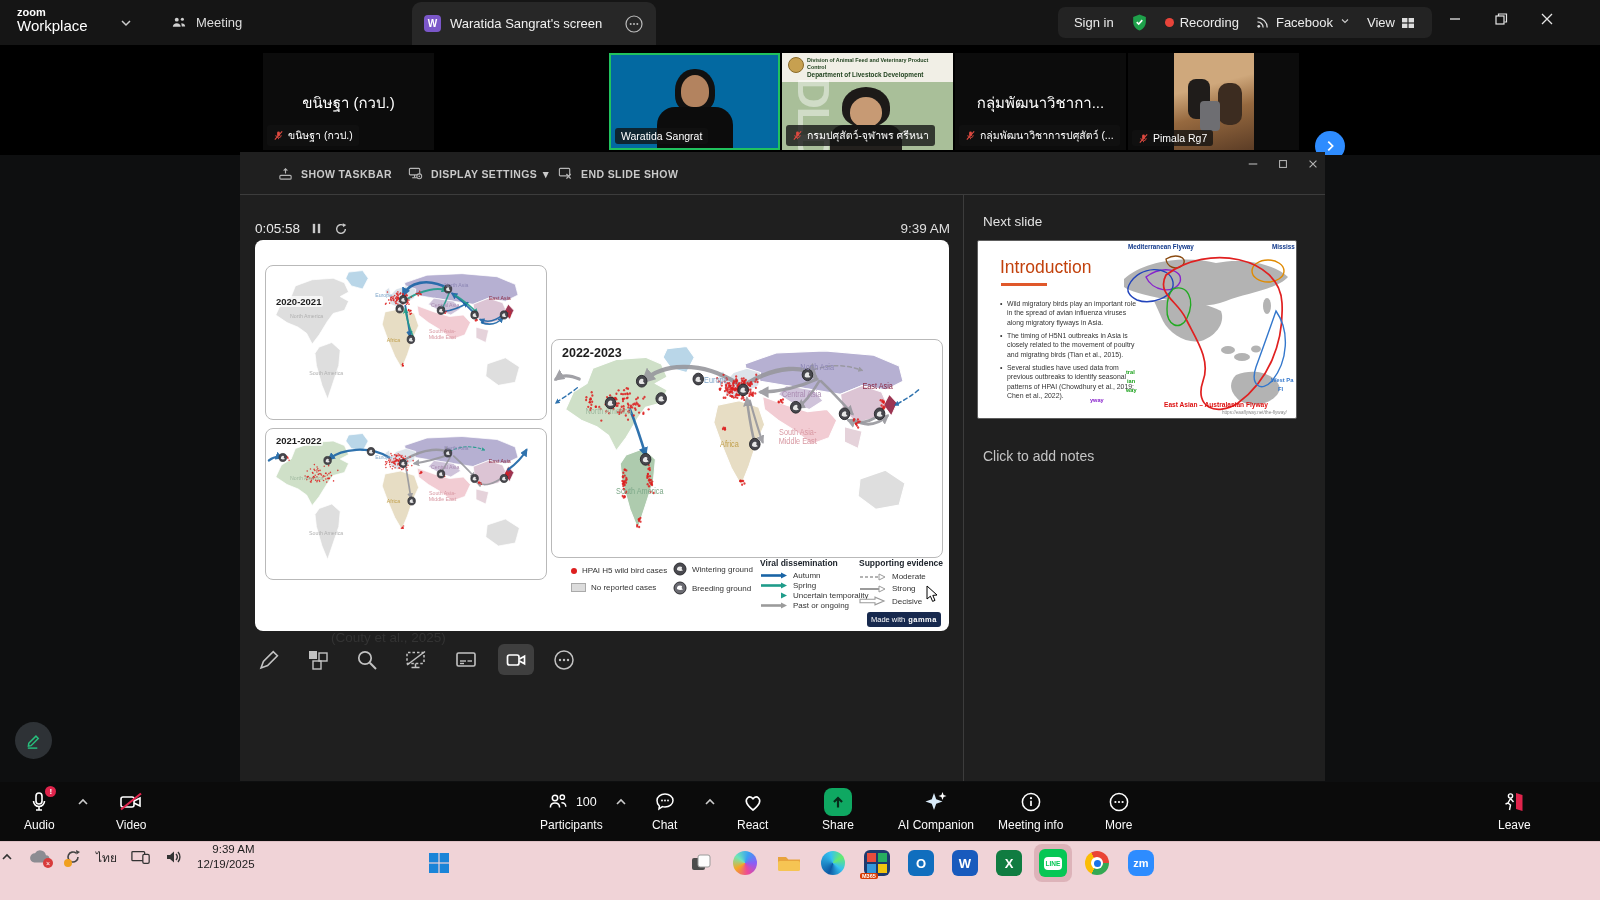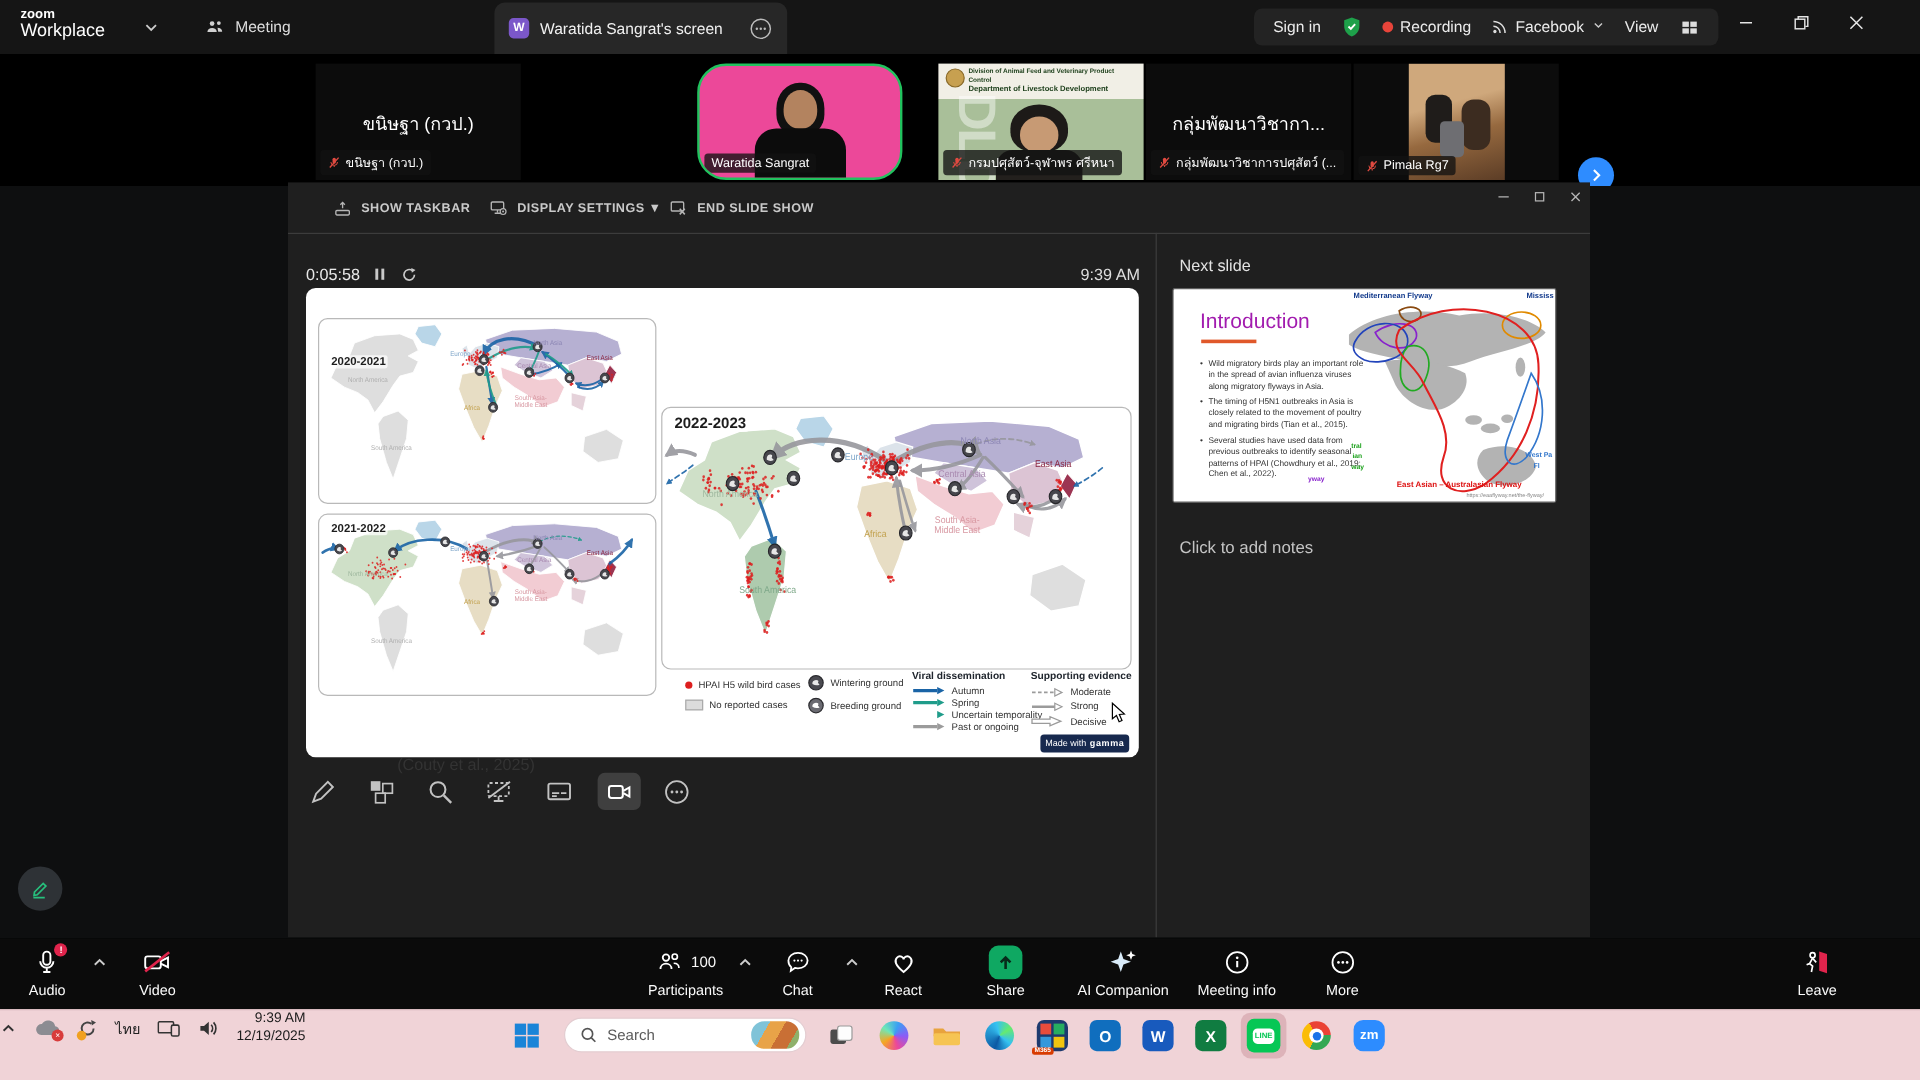--- a/index.html
+++ b/index.html
@@ -101,21 +101,21 @@
       <span style="display:flex;align-items:flex-start;gap:6px;">
         <svg width="15" height="15" viewBox="0 0 24 24">
           <circle cx="6" cy="18" r="2.2" fill="#ddd"></circle>
           <path d="M4,11 a9,9 0 0 1 9,9 M4,4.5 a15.5,15.5 0 0 1 15.5,15.5" fill="none" stroke="#ddd" stroke-width="2"></path>
           </svg>
         <span>Facebook</span>
         <svg width="12" height="12" viewBox="0 0 16 16">
           <polyline points="4,6 8,10 12,6" fill="none" stroke="#ccc" stroke-width="1.5"></polyline>
           </svg>
       </span>
-      <span style="display:flex;align-items:center;gap:18px;">
+      <span style="display:flex;align-items:center;gap:5px;">
         <span>View</span>
         <svg width="16" height="16" viewBox="0 0 16 16">
           <rect x="2" y="3" width="5.4" height="4.4" fill="#ddd"></rect>
             <rect x="8.6" y="3" width="5.4" height="4.4" fill="#ddd"></rect>
           <rect x="2" y="8.6" width="5.4" height="4.4" fill="#ddd"></rect>
             <rect x="8.6" y="8.6" width="5.4" height="4.4" fill="#ddd"></rect>
           </svg>
       </span>
     </div>
     <div class="abs winbtn" style="left:1445px;top:9px;">
@@ -144,21 +144,21 @@
         <svg width="11" height="11" viewBox="0 0 24 24">
           <path d="M12,3a3,3 0 0 1 3,3v5a3,3 0 0 1-6,0V6a3,3 0 0 1 3-3z" fill="#e04a40"></path>
           <path d="M6,11a6,6 0 0 0 12,0 M12,17v3" fill="none" stroke="#e04a40" stroke-width="1.8"></path>
           <line x1="4" y1="21" x2="20" y2="3" stroke="#e04a40" stroke-width="2.4"></line>
           </svg>
         <span>ขนิษฐา (กวป.)</span>
         </div>
     </div>
 
 
-    <div class="vtile active" style="left:581px;background:#ec4899;border-radius:24px;">
+    <div class="vtile active" style="left:609px;background:#0369a1;">
       <div class="abs" style="left:64px;top:14px;width:40px;height:44px;border-radius:48% 48% 40% 40%;background:#111;"></div>
       <div class="abs" style="left:70px;top:20px;width:28px;height:32px;border-radius:50% 50% 44% 44%;background:#b3835f;"></div>
       <div class="abs" style="left:46px;top:52px;width:76px;height:46px;border-radius:18px 18px 0 0;background:#0c0c0c;"></div>
       <div class="vlabel">
         <span>Waratida Sangrat</span>
         </div>
     </div>
 
     <div class="vtile" style="left:782px;background:linear-gradient(180deg,#f1efe6 0 30%,#a9bf99 30%);">
       <div class="abs" style="left:6px;top:4px;width:14px;height:14px;border-radius:50%;background:#c7a050;border:1px solid #8a6a28;"></div>
@@ -1338,21 +1338,21 @@
         <svg class="abs" style="left:312px;top:7px;" width="24" height="24" viewBox="0 0 24 24">
           <circle cx="12" cy="12" r="9" fill="none" stroke="#c2c2c2" stroke-width="1.5"></circle>
           <circle cx="8" cy="12" r="1.2" fill="#c2c2c2"></circle>
             <circle cx="12" cy="12" r="1.2" fill="#c2c2c2"></circle>
             <circle cx="16" cy="12" r="1.2" fill="#c2c2c2"></circle>
           </svg>
       </div>
 
       <div class="abs" id="nextpanel-title" style="left:743px;top:62px;">Next slide</div>
       <div class="abs" id="thumb">
-        <div class="abs" style="left:22px;top:16px;font-size:17.5px;color:#a21caf;text-align:right;">Introduction</div>
+        <div class="abs" style="left:22px;top:16px;font-size:17.5px;color:#c2410c;text-align:right;">Introduction</div>
         <div class="abs" style="left:23px;top:42px;width:46px;height:2.5px;background:#e0582a;"></div>
         <div class="abs" style="left:22px;top:58px;">
           <div class="bullet">Wild migratory birds play an important role in the spread of avian influenza viruses along migratory flyways in Asia.</div>
           <div class="bullet">The timing of H5N1 outbreaks in Asia is closely related to the movement of poultry and migrating birds (Tian et al., 2015).</div>
           <div class="bullet">Several studies have used data from previous outbreaks to identify seasonal patterns of HPAI (Chowdhury et al., 2019; Chen et al., 2022).</div>
         </div>
         <svg class="abs" style="left:146px;top:8px;" width="172" height="162" viewBox="0 0 172 162">
           <path d="M0,30 C20,12 60,6 92,14 C122,8 152,16 164,28 C154,40 122,44 102,52 C82,60 60,56 40,50 C20,46 5,42 0,38 Z" fill="#b3b3b3"></path>
           <path d="M30,52 C55,48 82,54 97,62 C102,75 90,88 77,92 C62,95 46,85 39,72 Z" fill="#b3b3b3"></path>
           <ellipse cx="104" cy="101" rx="7" ry="4" fill="#b3b3b3"></ellipse>
@@ -1513,28 +1513,20 @@
 
   <div class="abs" id="taskbar">
     <div class="tico" style="left:424px;">
       <svg width="22" height="22" viewBox="0 0 22 22">
         <rect x="1" y="1" width="9.4" height="9.4" fill="#1a84d8"></rect>
           <rect x="11.6" y="1" width="9.4" height="9.4" fill="#1a84d8"></rect>
         <rect x="1" y="11.6" width="9.4" height="9.4" fill="#1a84d8"></rect>
           <rect x="11.6" y="11.6" width="9.4" height="9.4" fill="#1a84d8"></rect>
         </svg>
       </div>
-    <div class="abs" id="search-pill">
-      <svg width="15" height="15" viewBox="0 0 16 16">
-        <circle cx="7" cy="7" r="4.6" fill="none" stroke="#555" stroke-width="1.5"></circle>
-          <line x1="10.5" y1="10.5" x2="14" y2="14" stroke="#555" stroke-width="1.5"></line>
-        </svg>
-      <span style="color:#5a5a5a;font-size:12.5px;flex:1;">Search</span>
-      <div style="width:40px;height:23px;border-radius:11px;background:linear-gradient(120deg,#7fc3d8 0 30%,#e8a348 30% 55%,#c96f35 55% 80%,#8fb06a 80%);"></div>
-    </div>
     <div class="tico" style="left:686px;">
       <svg width="24" height="24" viewBox="0 0 24 24">
         <rect x="3" y="7" width="13" height="12" rx="2" fill="#4c4c4c"></rect>
           <rect x="9" y="4" width="12" height="12" rx="2" fill="#fdfdfd" stroke="#9a9a9a"></rect>
         </svg>
       </div>
     <div class="tico" style="left:730px;">
       <div style="width:24px;height:24px;border-radius:50%;background:conic-gradient(from 20deg,#3aa0f3,#8b5cf6,#ec4899,#f5a623,#6ee7b7,#3aa0f3);"></div>
       </div>
     <div class="tico" style="left:774px;">

